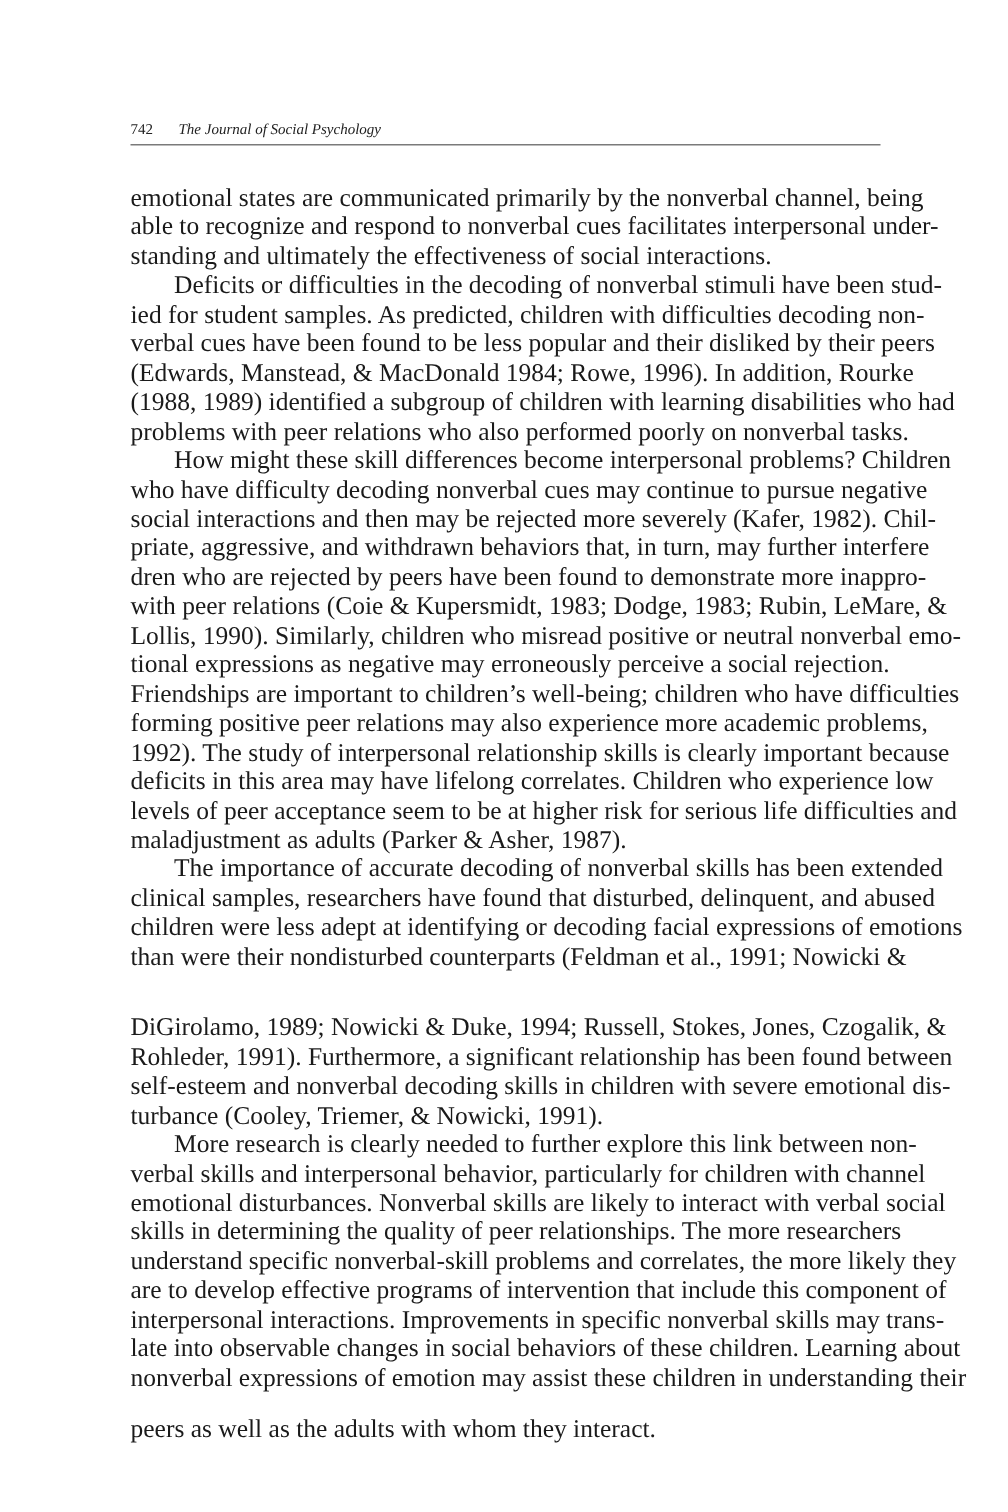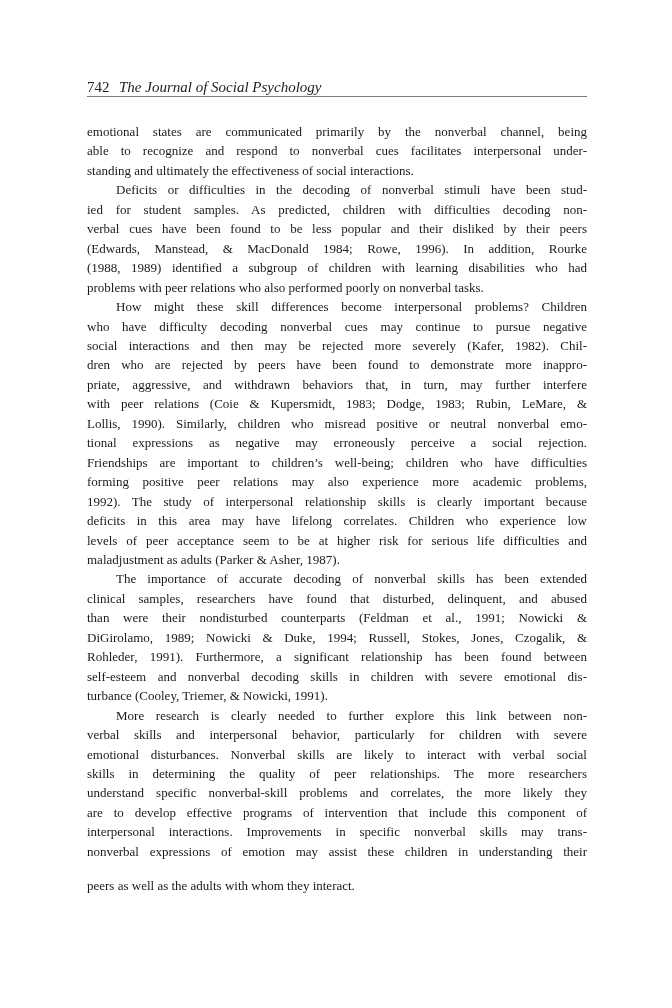--- a/index.html
+++ b/index.html
@@ -1,28 +1,28 @@
 <!DOCTYPE html>
 <html><head>
 <meta charset="utf-8">
 <style>
   html, body { margin: 0; padding: 0; background: #ffffff; }
   body { width: 672px; height: 1008px; position: relative; overflow: hidden; }
   .page { position: absolute; left: 87px; top: 0; width: 500px; }
   .running-head {
     position: absolute; left: 0; top: 80px; width: 500px; height: 16px;
     border-bottom: 1.5px solid #7a7a7a;
-    font-family: "Liberation Serif", serif; font-size: 15px; color: #222;
+    font-family: "Liberation Serif", serif; font-size: 10px; color: #222;
     line-height: 14px; white-space: nowrap;
   }
   .running-head .pno { display: inline-block; width: 32px; }
   .running-head .jt { font-style: italic; }
   .body {
     position: absolute; left: 0; top: 122px; width: 500px;
-    font-family: "Liberation Serif", serif; font-size: 13px; color: #1a1a1a;
+    font-family: "Liberation Serif", serif; font-size: 17px; color: #1a1a1a;
     line-height: 19.45px; text-align: justify; hyphens: manual;
   }
   .body p { margin: 0; text-indent: 29px; }
   .body p.cont { text-indent: 0; }
   .line { display: block; text-align: justify; text-align-last: justify; white-space: nowrap; }
   .line.last { text-align-last: left; }
 </style>
 </head>
 <body>
 
@@ -41,46 +41,48 @@
         <span class="line" style="text-indent: 0px;">ied for student samples. As predicted, children with difficulties decoding non-</span>
         <span class="line" style="text-indent: 0px;">verbal cues have been found to be less popular and their disliked by their peers</span>
         <span class="line" style="text-indent: 0px;">(Edwards, Manstead, &amp; MacDonald 1984; Rowe, 1996). In addition, Rourke</span>
         <span class="line" style="text-indent: 0px;">(1988, 1989) identified a subgroup of children with learning disabilities who had</span>
         <span class="line last" style="text-indent: 0px;">problems with peer relations who also performed poorly on nonverbal tasks.</span>
       </p>
       <p>
         <span class="line" style="text-indent: 29px;">How might these skill differences become interpersonal problems? Children</span>
         <span class="line" style="text-indent: 0px;">who have difficulty decoding nonverbal cues may continue to pursue negative</span>
         <span class="line" style="text-indent: 0px;">social interactions and then may be rejected more severely (Kafer, 1982). Chil-</span>
+        <span class="line" style="text-indent: 0px;">priate, aggressive, and withdrawn behaviors that, in turn, may further interfere</span>
         <span class="line" style="text-indent: 0px;">dren who are rejected by peers have been found to demonstrate more inappro-</span>
-        <span class="line" style="text-indent: 0px;">priate, aggressive, and withdrawn behaviors that, in turn, may further interfere</span>
         <span class="line" style="text-indent: 0px;">with peer relations (Coie &amp; Kupersmidt, 1983; Dodge, 1983; Rubin, LeMare, &amp;</span>
         <span class="line" style="text-indent: 0px;">Lollis, 1990). Similarly, children who misread positive or neutral nonverbal emo-</span>
         <span class="line" style="text-indent: 0px;">tional expressions as negative may erroneously perceive a social rejection.</span>
         <span class="line" style="text-indent: 0px;">Friendships are important to children’s well-being; children who have difficulties</span>
         <span class="line" style="text-indent: 0px;">forming positive peer relations may also experience more academic problems,</span>
         <span class="line" style="text-indent: 0px;">1992). The study of interpersonal relationship skills is clearly important because</span>
         <span class="line" style="text-indent: 0px;">deficits in this area may have lifelong correlates. Children who experience low</span>
         <span class="line" style="text-indent: 0px;">levels of peer acceptance seem to be at higher risk for serious life difficulties and</span>
         <span class="line last" style="text-indent: 0px;">maladjustment as adults (Parker &amp; Asher, 1987).</span>
       </p>
       <p>
         <span class="line" style="text-indent: 29px;">The importance of accurate decoding of nonverbal skills has been extended</span>
         <span class="line" style="text-indent: 0px;">clinical samples, researchers have found that disturbed, delinquent, and abused</span>
+        <span class="line" style="text-indent: 0px;">children were less adept at identifying or decoding facial expressions of emotions</span>
         <span class="line" style="text-indent: 0px;">than were their nondisturbed counterparts (Feldman et al., 1991; Nowicki &amp;</span>
-        <span class="line" style="text-indent: 0px;">DiGirolamo, 1989; Nowicki &amp; Duke, 1994; Russell, Stokes, Jones, Czogalik, &amp;</span>
+        <span class="line" style="text-indent: 0px; margin-top: 28px;">DiGirolamo, 1989; Nowicki &amp; Duke, 1994; Russell, Stokes, Jones, Czogalik, &amp;</span>
         <span class="line" style="text-indent: 0px;">Rohleder, 1991). Furthermore, a significant relationship has been found between</span>
         <span class="line" style="text-indent: 0px;">self-esteem and nonverbal decoding skills in children with severe emotional dis-</span>
         <span class="line last" style="text-indent: 0px;">turbance (Cooley, Triemer, &amp; Nowicki, 1991).</span>
       </p>
       <p>
         <span class="line" style="text-indent: 29px; font-family: Liberation Serif, serif;">More research is clearly needed to further explore this link between non-</span>
-        <span class="line" style="text-indent: 0px;">verbal skills and interpersonal behavior, particularly for children with severe</span>
+        <span class="line" style="text-indent: 0px;">verbal skills and interpersonal behavior, particularly for children with channel</span>
         <span class="line" style="text-indent: 0px;">emotional disturbances. Nonverbal skills are likely to interact with verbal social</span>
         <span class="line" style="text-indent: 0px;">skills in determining the quality of peer relationships. The more researchers</span>
         <span class="line" style="text-indent: 0px;">understand specific nonverbal-skill problems and correlates, the more likely they</span>
         <span class="line" style="text-indent: 0px;">are to develop effective programs of intervention that include this component of</span>
         <span class="line" style="text-indent: 0px;">interpersonal interactions. Improvements in specific nonverbal skills may trans-</span>
+        <span class="line" style="text-indent: 0px;">late into observable changes in social behaviors of these children. Learning about</span>
         <span class="line" style="text-indent: 0px;">nonverbal expressions of emotion may assist these children in understanding their</span>
         <span class="line last" style="text-indent: 0px; margin-top: 15px;">peers as well as the adults with whom they interact.</span>
       </p>
     </div>
 </div>
 
 </body></html>

